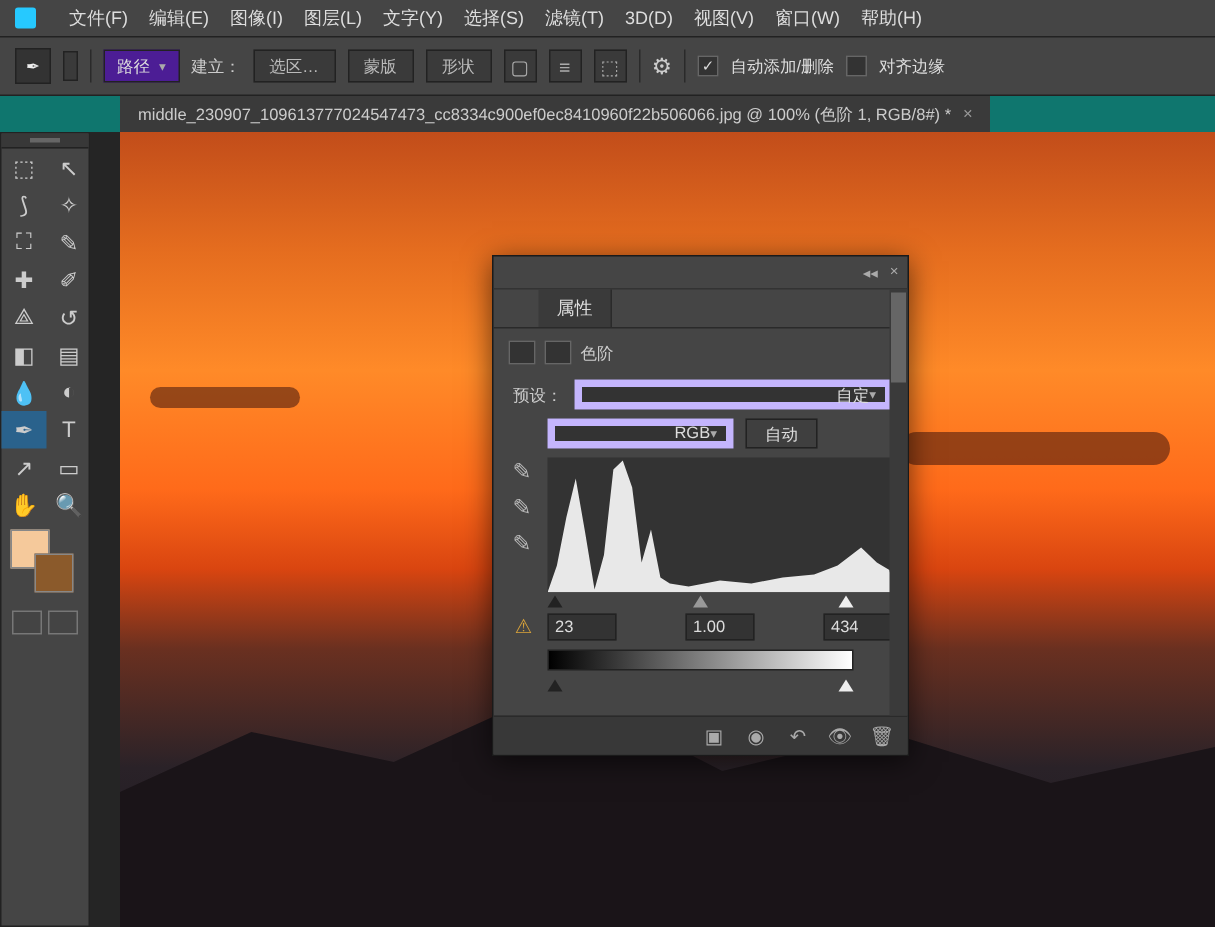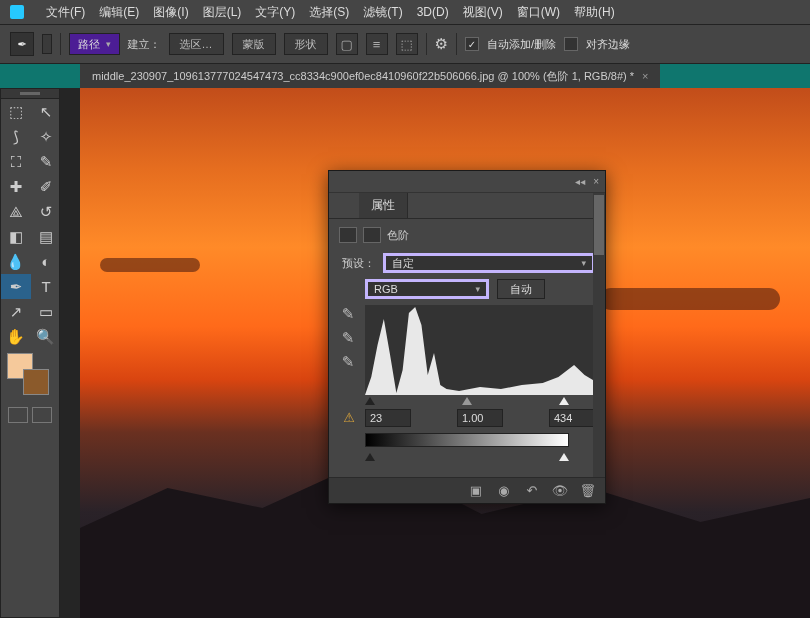--- a/index.html
+++ b/index.html
@@ -53,21 +53,21 @@
     
     .panel { position: absolute; left: 328px; top: 170px; width: 278px; background: #454545; border: 1px solid #1a1a1a; box-shadow: 0 4px 18px rgba(0,0,0,0.6); }
     .panel-head { height: 22px; display: flex; align-items: center; justify-content: flex-end; padding: 0 6px; gap: 8px; color: #aaa; font-size: 10px; border-bottom: 1px solid #333; }
     .panel-tabs { display: flex; border-bottom: 1px solid #2a2a2a; padding-left: 30px; }
     .panel-tab { padding: 4px 12px; font-size: 12px; color: #ddd; background: #3a3a3a; border-right: 1px solid #2a2a2a; }
     .panel-body { padding: 8px 10px; color: #ccc; font-size: 11px; }
     .adj-row { display: flex; align-items: center; gap: 6px; margin-bottom: 10px; }
     .adj-ico { width: 18px; height: 16px; background: #333; border: 1px solid #666; }
     .row { display: flex; align-items: center; gap: 8px; margin: 6px 0; }
     .row-label { width: 36px; text-align: right; }
-    .sel { flex: 1; background: #333; border: 3px solid #c4b5fd; color: #ddd; padding: 2px 6px; height: 20px; display: flex; align-items: center; justify-content: space-between; }
+    .sel { flex: 1; background: #333; border: 5px solid #c4b5fd; color: #ddd; padding: 2px 6px; height: 20px; display: flex; align-items: center; justify-content: flex-end; }
     .sel .chev { font-size: 9px; color: #aaa; }
     .btn-auto { background: #3f3f3f; border: 1px solid #222; color: #ddd; padding: 2px 12px; height: 20px; display: flex; align-items: center; }
     
     .histo-wrap { display: flex; gap: 6px; }
     .eyedrop-col { width: 20px; display: flex; flex-direction: column; gap: 6px; }
     .eyedrop { width: 18px; height: 18px; display: flex; align-items: center; justify-content: center; color: #bbb; font-size: 15px; }
     .histo { flex: 1; height: 90px; background: #333; position: relative; overflow: hidden; }
     .histo-sliders { display: flex; justify-content: space-between; margin: 2px 26px 4px 26px; }
     .slider-tri { width: 0; height: 0; border-left: 5px solid transparent; border-right: 5px solid transparent; border-bottom: 8px solid #999; }
     .slider-tri.black { border-bottom-color: #222; }

